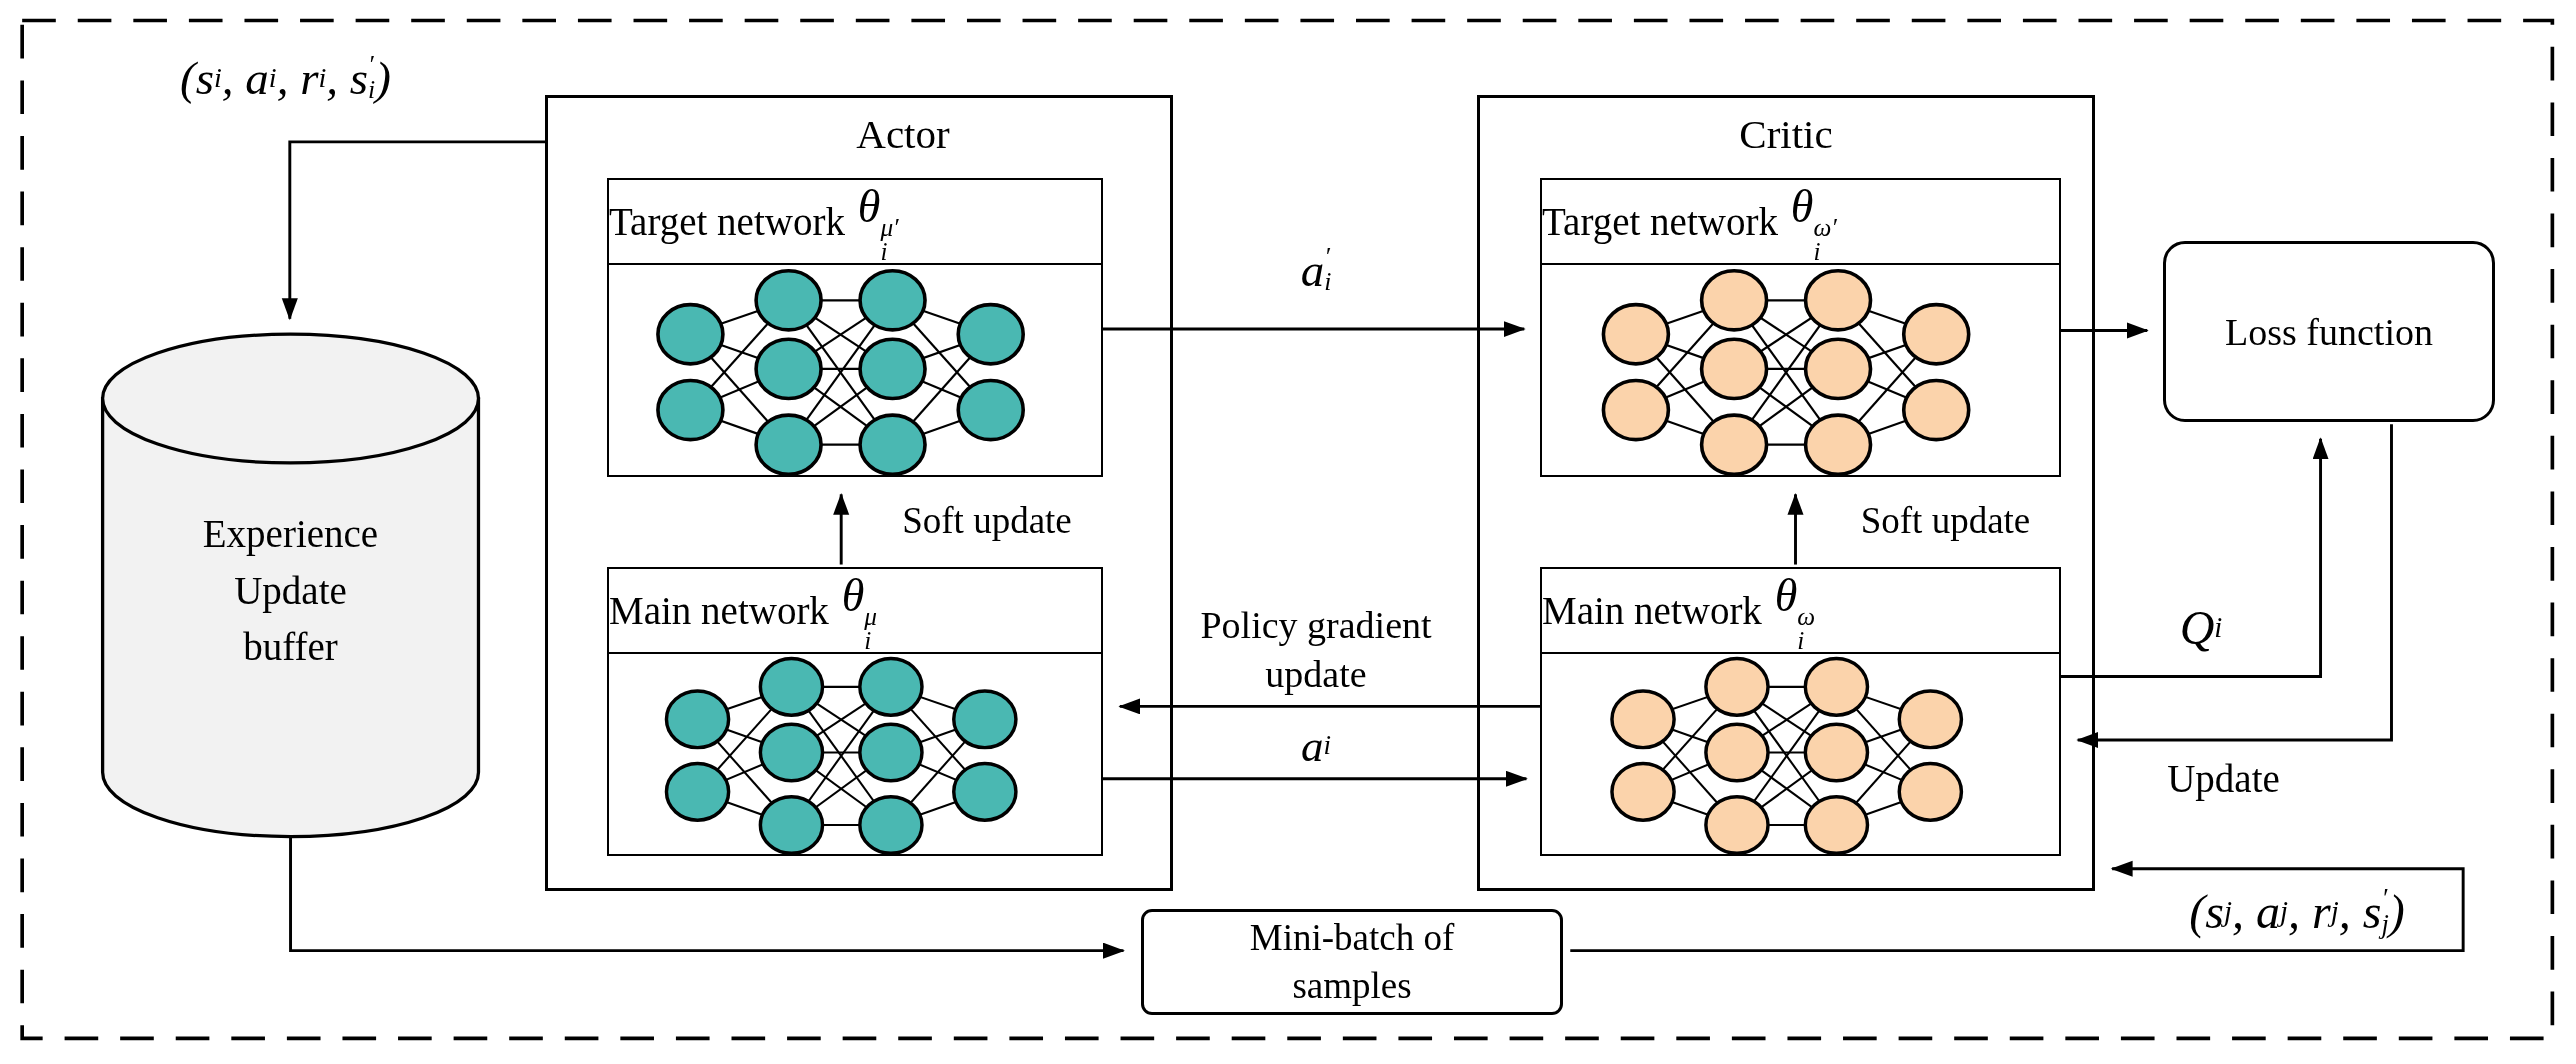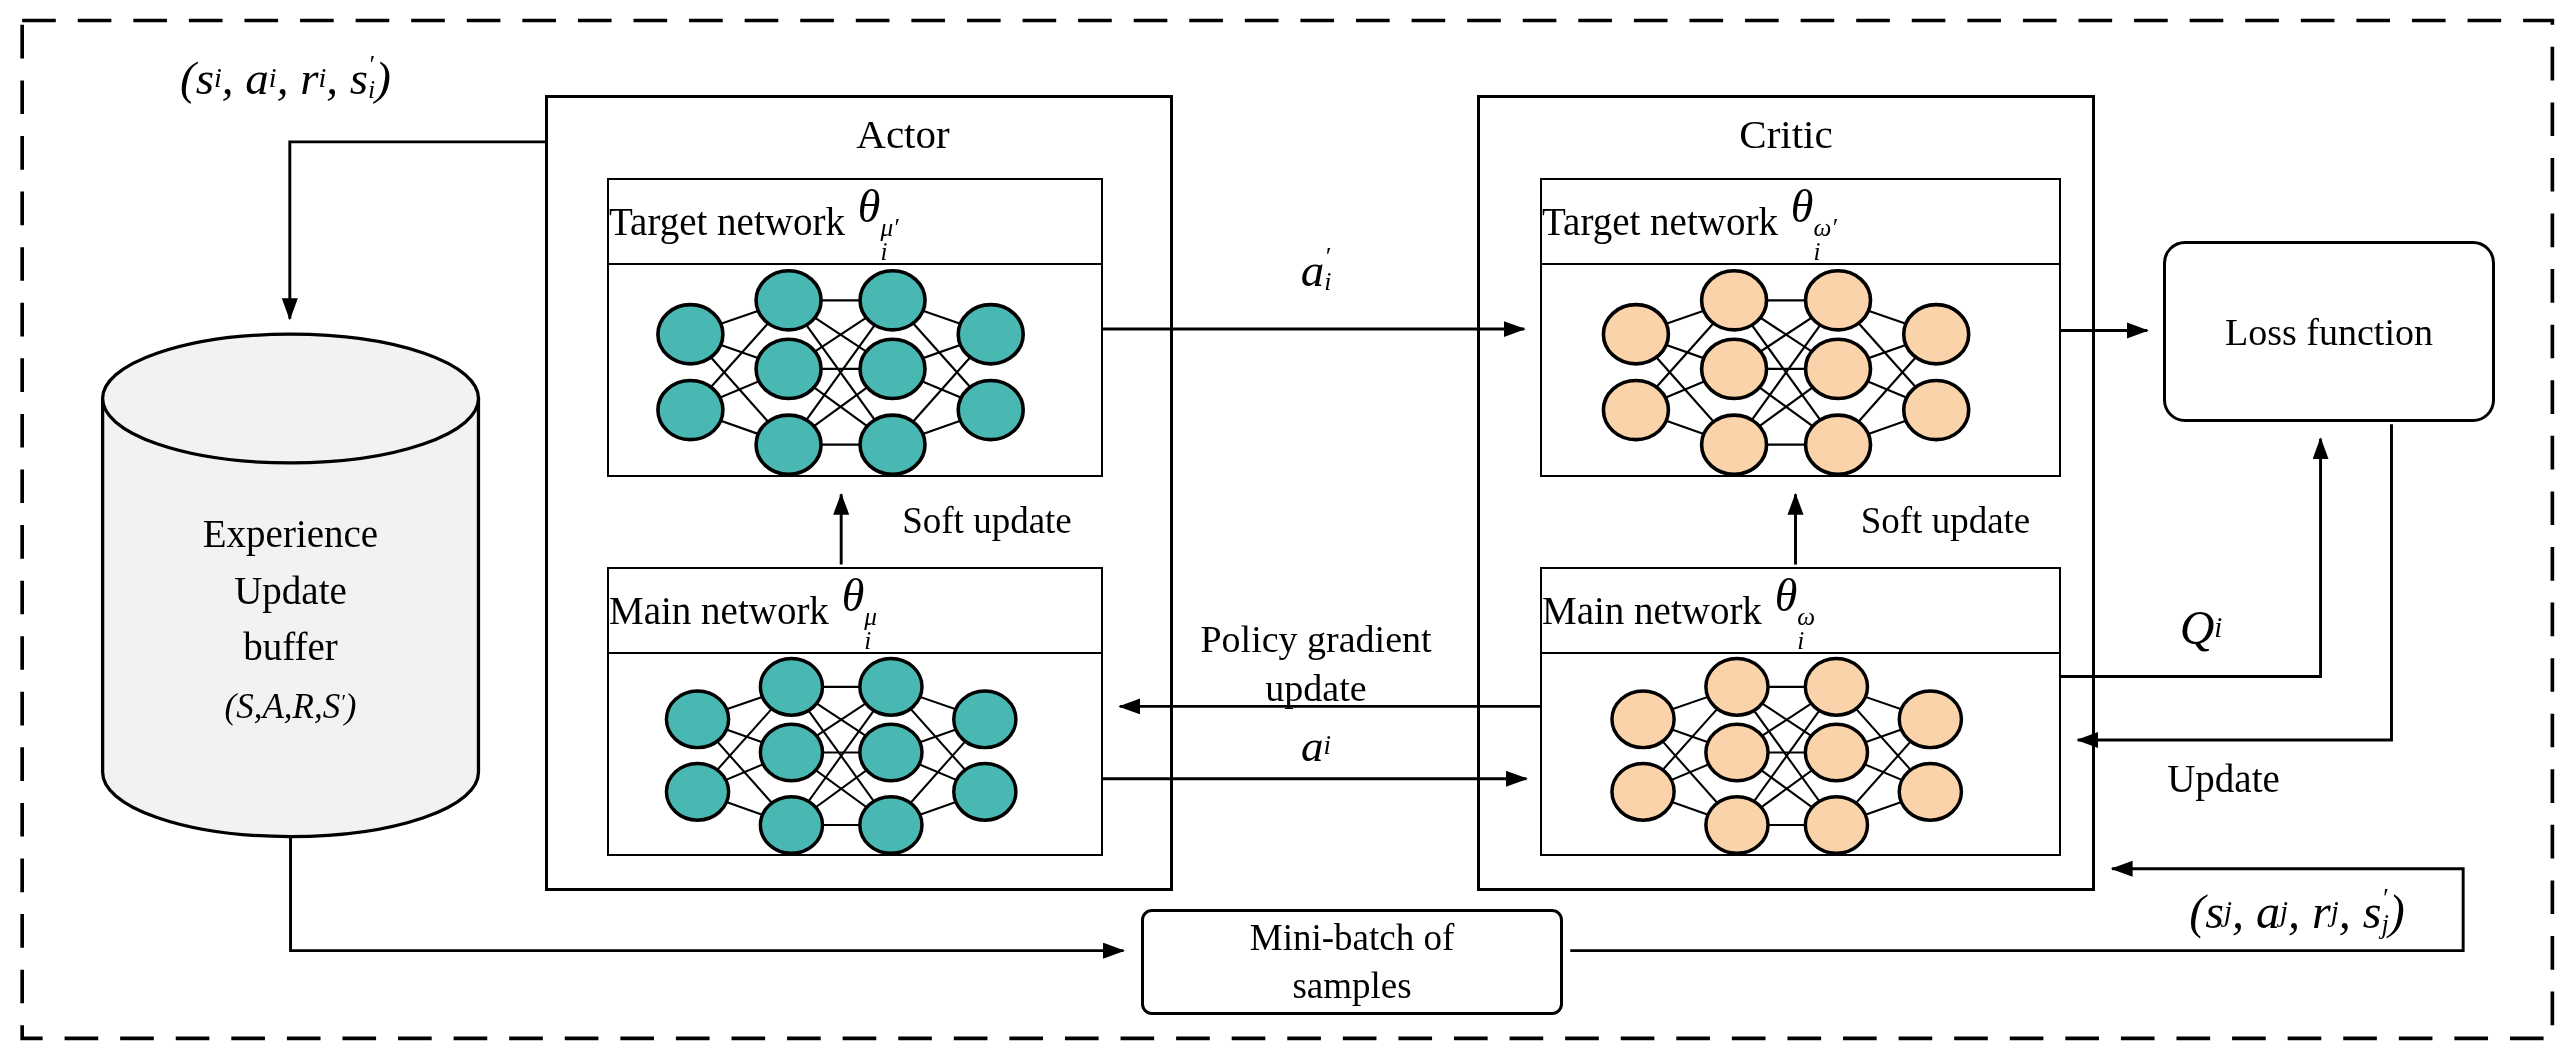--- a/index.html
+++ b/index.html
@@ -19,21 +19,21 @@
   .math{font-style:italic;}
   .lbl{display:flex;align-items:center;justify-content:center;text-align:center;}
   sub{font-size:0.6em;vertical-align:-0.35em;font-style:italic;}
   sup{font-size:0.6em;vertical-align:0.45em;}
   .ss{display:inline-flex;flex-direction:column;align-items:flex-start;
       font-size:0.55em;line-height:0.95;vertical-align:-0.55em;}
   .ss sup,.ss sub{font-size:1em;vertical-align:baseline;}
   .param{margin-left:0.28em;font-style:italic;font-size:1.18em;}
   .cyl-text{line-height:1.45;text-align:center;font-size:39px;}
   .cyl-tuple{font-size:35px;font-style:italic;margin-top:5.9px;}
-  .two-line{line-height:1.28;margin-top:14px;}
+  .two-line{line-height:1.28;}
 </style>
 </head>
 <body>
 
 <svg id="underlay" viewBox="0 0 3522 1455" xmlns="http://www.w3.org/2000/svg">
   <defs>
     <marker id="ah" markerUnits="userSpaceOnUse" markerWidth="32" markerHeight="24" refX="28" refY="11" orient="auto">
       <path d="M0,0 L30,11 L0,22 Z" fill="#000"></path>
     </marker>
   </defs>
@@ -251,21 +251,20 @@
 </div>
 
 <div class="abs lbl" style="left:1825px;top:497px;width:241px;height:47px;font-size:37px;">
   <span>Soft update</span>
 </div>
 
 <div class="abs cyl-text" style="left:117px;top:477px;width:347px;margin-top:29px;">
   <div>Experience</div>
   <div>Update</div>
   <div>buffer</div>
-  <div class="cyl-tuple">(S,A,R,S<sup>′</sup>)</div>
 </div>
 
 <div class="inner-box rounded" style="left:2163px;top:241px;width:332px;height:181px;border-width:3.7px;border-radius:22px;font-size:38px;">
   <span>Loss function</span>
 </div>
 
 <div class="inner-box rounded" style="left:1141px;top:909px;width:422px;height:106px;border-width:3.7px;border-radius:11px;font-size:37px;line-height:1.3;">
   <div>Mini-batch of</div>
   <div>samples</div>
 </div>

